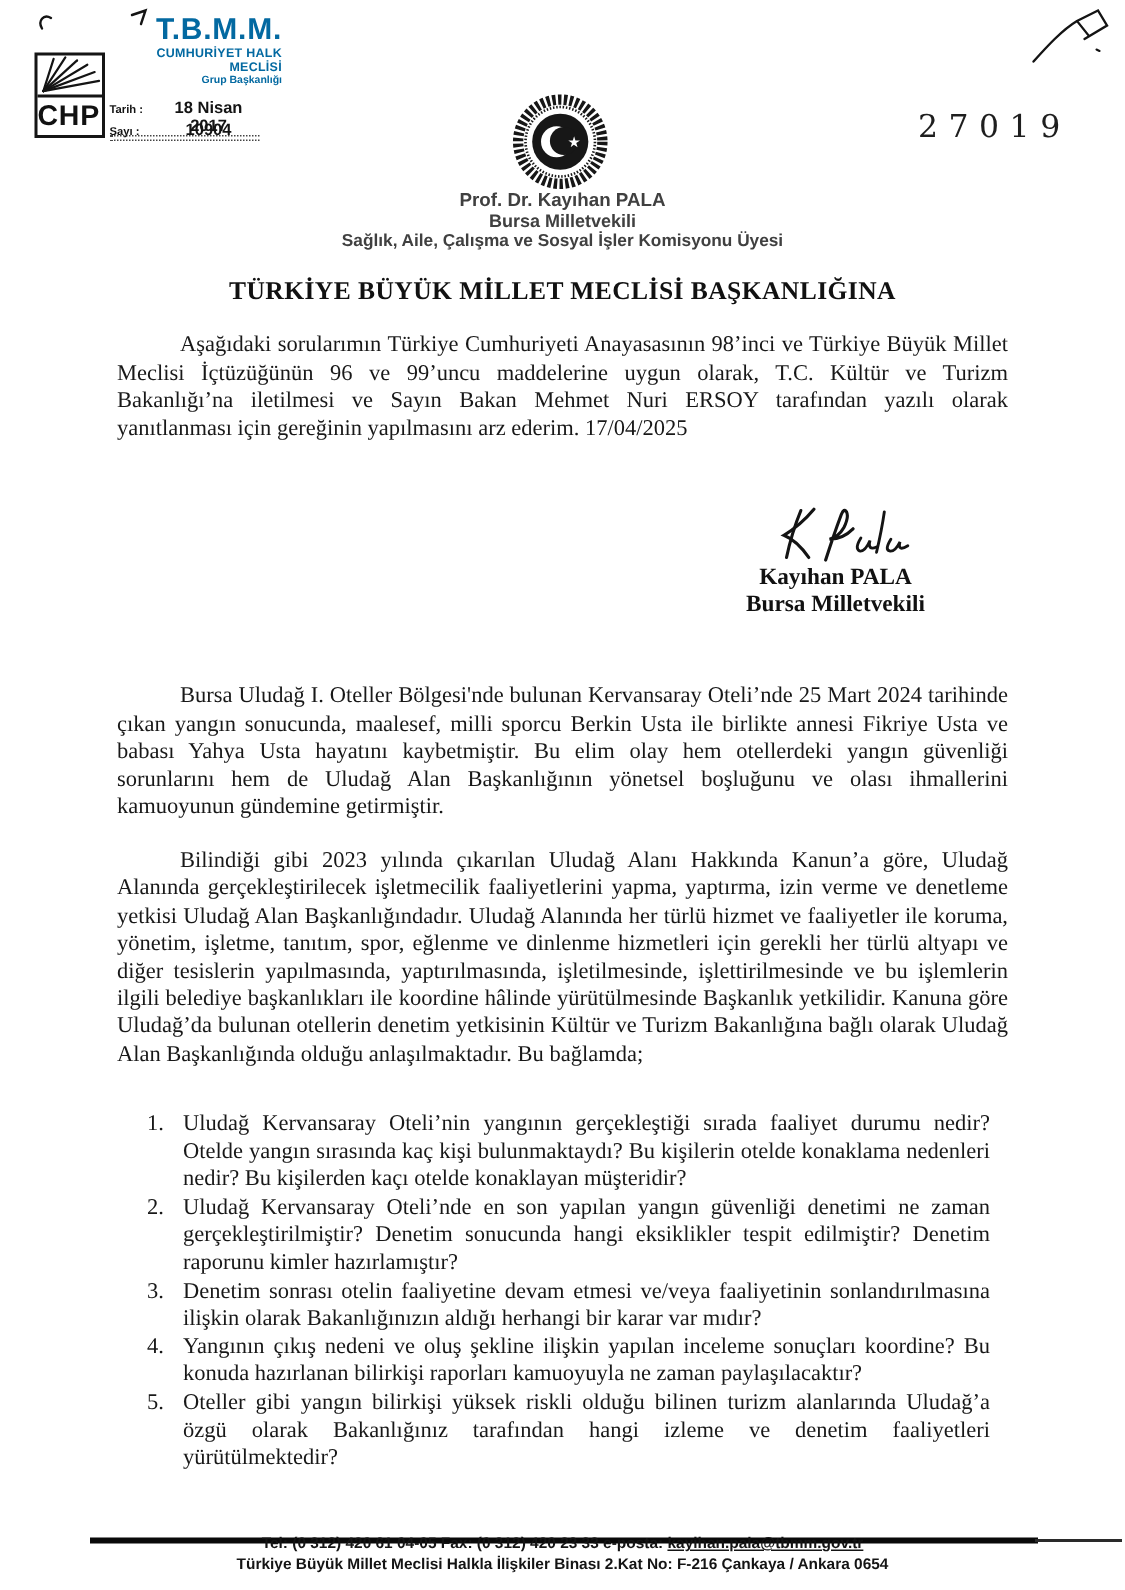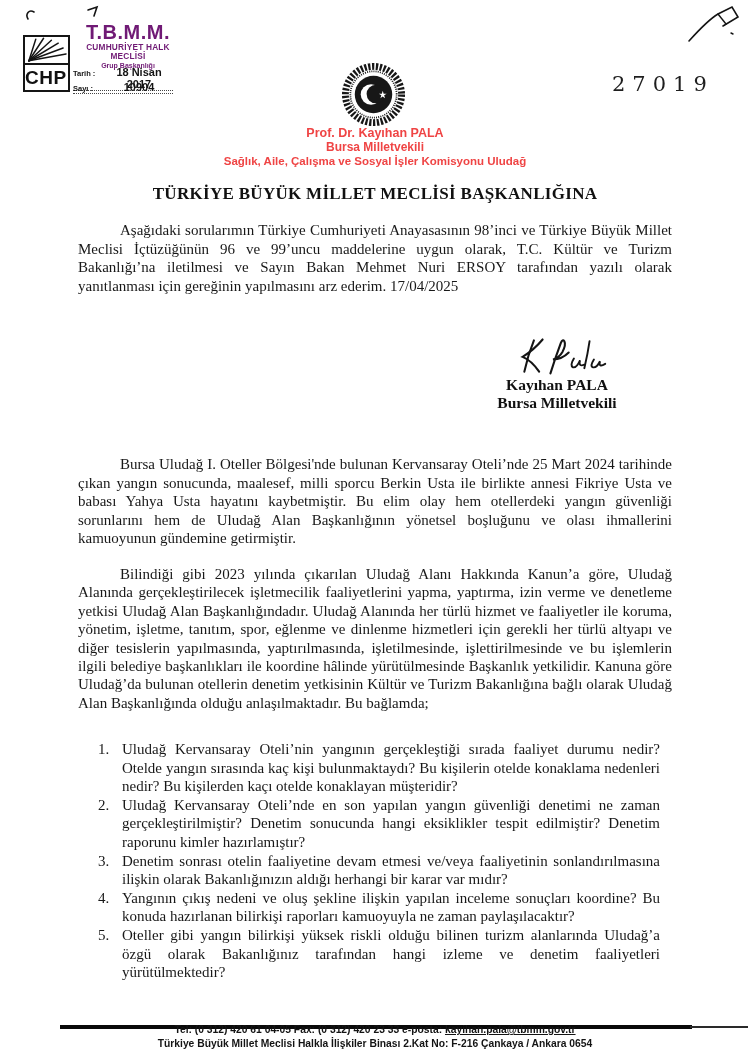--- a/index.html
+++ b/index.html
@@ -17,41 +17,41 @@
     position:absolute;left:23px;top:35px;width:47px;height:57px;
     border:2px solid #151515;box-sizing:border-box;background:#fff;
   }
   .chp-arrows{height:28px;border-bottom:2px solid #151515;box-sizing:border-box;}
   .chp-arrows svg{display:block;width:100%;height:100%;}
   .chp-label{
     font-family:"Liberation Sans", sans-serif;font-weight:bold;
     font-size:19px;line-height:25px;letter-spacing:.5px;color:#111;
   }
   .party-block{
-    position:absolute;left:68px;top:22px;width:120px;text-align:center;
-    font-family:"Liberation Sans", sans-serif;color:#701a75;
+    position:absolute;left:68px;top:10px;width:120px;text-align:right;
+    font-family:"Liberation Sans", sans-serif;color:#0369a1;
   }
   .party-org{font-weight:bold;font-size:20px;line-height:20px;letter-spacing:.5px;}
   .party-name{font-weight:bold;font-size:8.3px;line-height:9px;letter-spacing:.2px;margin-top:1px;}
   .party-group{font-weight:600;font-size:7px;line-height:8px;margin-top:1px;}
   .field-row{
     position:absolute;left:73px;width:100px;
     font-family:"Liberation Sans", sans-serif;color:#141414;
     border-bottom:1.5px dotted #444;
     display:flex;align-items:baseline;gap:8px;
   }
   .field-row .flabel{font-size:7.5px;font-weight:600;width:24px;}
   .field-row .fvalue{font-size:11px;font-weight:bold;flex:1;text-align:center;}
   .row-date{top:66px;}
   .row-num{top:81px;}
   
   .seal{position:absolute;left:340px;top:61px;width:67px;height:67px;}
   .deputy{
     position:absolute;left:155px;top:126px;width:440px;text-align:center;
-    font-family:"Liberation Sans", sans-serif;font-weight:bold;color:#ef4444;
+    font-family:"Liberation Sans", sans-serif;font-weight:bold;color:#404040;
   }
   .deputy-name{font-size:12.5px;line-height:14px;}
   .deputy-const{font-size:12px;line-height:14px;}
   .deputy-comm{font-size:11.5px;line-height:14px;}
   
   .stamp-number{
     position:absolute;left:612px;top:72px;
     font-family:"DejaVu Serif", serif;font-size:21px;letter-spacing:7px;
     color:#1e1e1e;font-weight:500;
   }
@@ -148,21 +148,21 @@
 
   <svg class="scribble-tr" viewBox="0 0 62 50">
     <path class="ink" stroke-width="1.6" d="M6 38 C15 28 25 17 35 11 L49 4 L55 14 L40 23"></path>
     <path class="ink" stroke-width="1.4" d="M35 11 L43 21"></path>
     <path class="ink" stroke-width="1.4" d="M48 30 l2 1"></path>
   </svg>
 
   <div class="deputy">
     <div class="deputy-name">Prof. Dr. Kayıhan PALA</div>
     <div class="deputy-const">Bursa Milletvekili</div>
-    <div class="deputy-comm">Sağlık, Aile, Çalışma ve Sosyal İşler Komisyonu Uludağ</div>
+    <div class="deputy-comm">Sağlık, Aile, Çalışma ve Sosyal İşler Komisyonu Üyesi</div>
   </div>
 
   <div class="doc-title">TÜRKİYE BÜYÜK MİLLET MECLİSİ BAŞKANLIĞINA</div>
 
   <div class="para p1">Aşağıdaki sorularımın Türkiye Cumhuriyeti Anayasasının 98’inci ve Türkiye Büyük Millet Meclisi İçtüzüğünün 96 ve 99’uncu maddelerine uygun olarak, T.C. Kültür ve Turizm Bakanlığı’na iletilmesi ve Sayın Bakan Mehmet Nuri ERSOY tarafından yazılı olarak yanıtlanması için gereğinin yapılmasını arz ederim. 17/04/2025</div>
 
   <div class="sig-block">
     <svg class="sig-script" viewBox="0 0 110 46">
       <path class="ink" stroke-width="2.4" d="M14 41 Q18 22 25 5"></path>
       <path class="ink" stroke-width="2.4" d="M35 4 Q25 16 12 24 Q22 28 31 41"></path>

